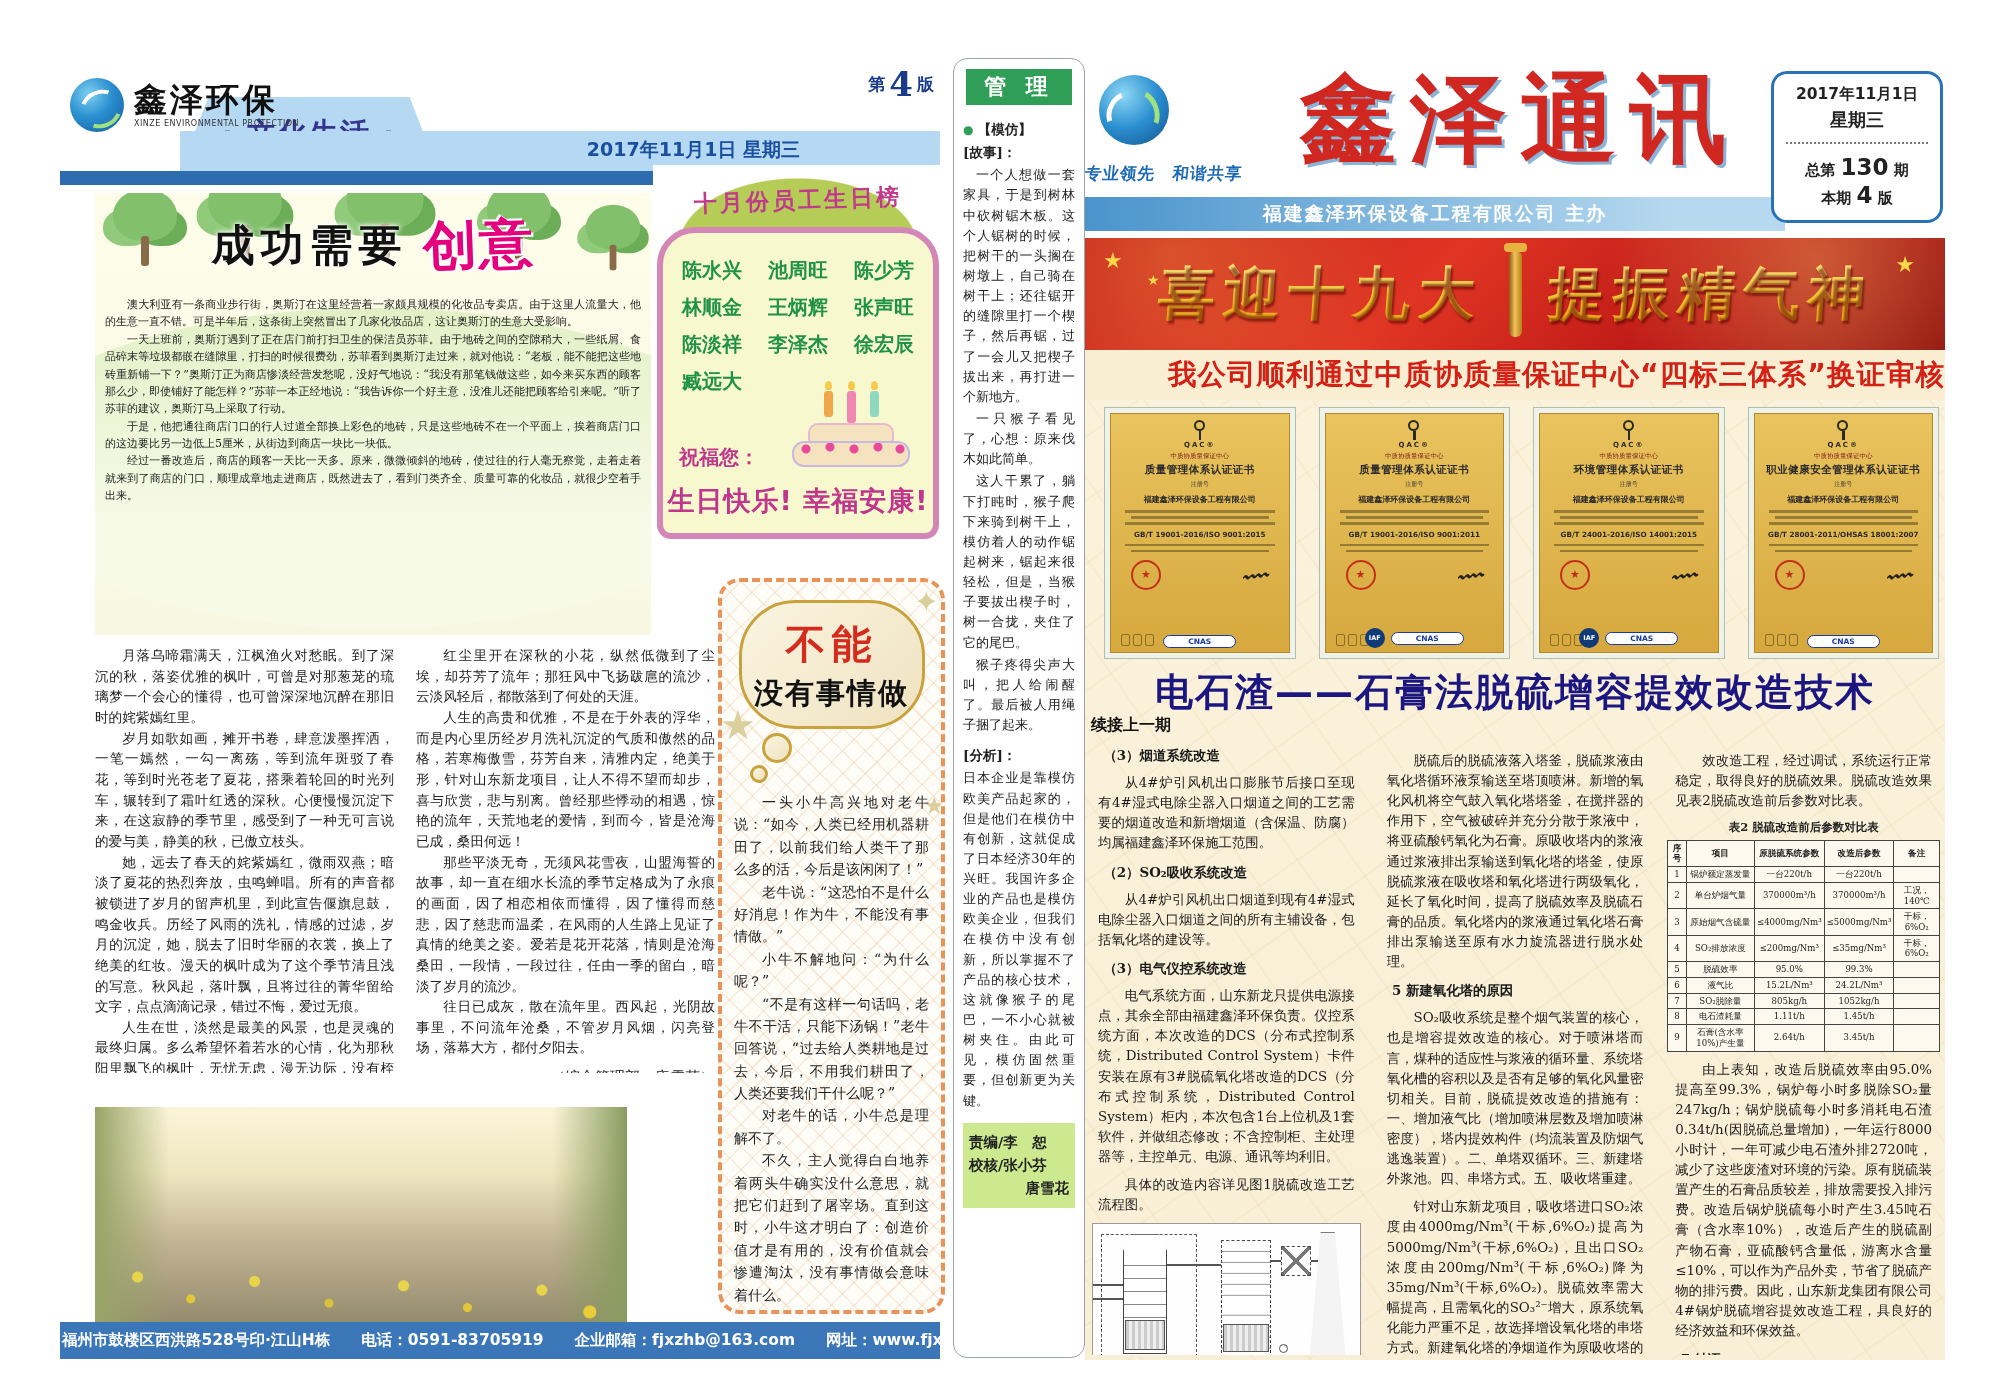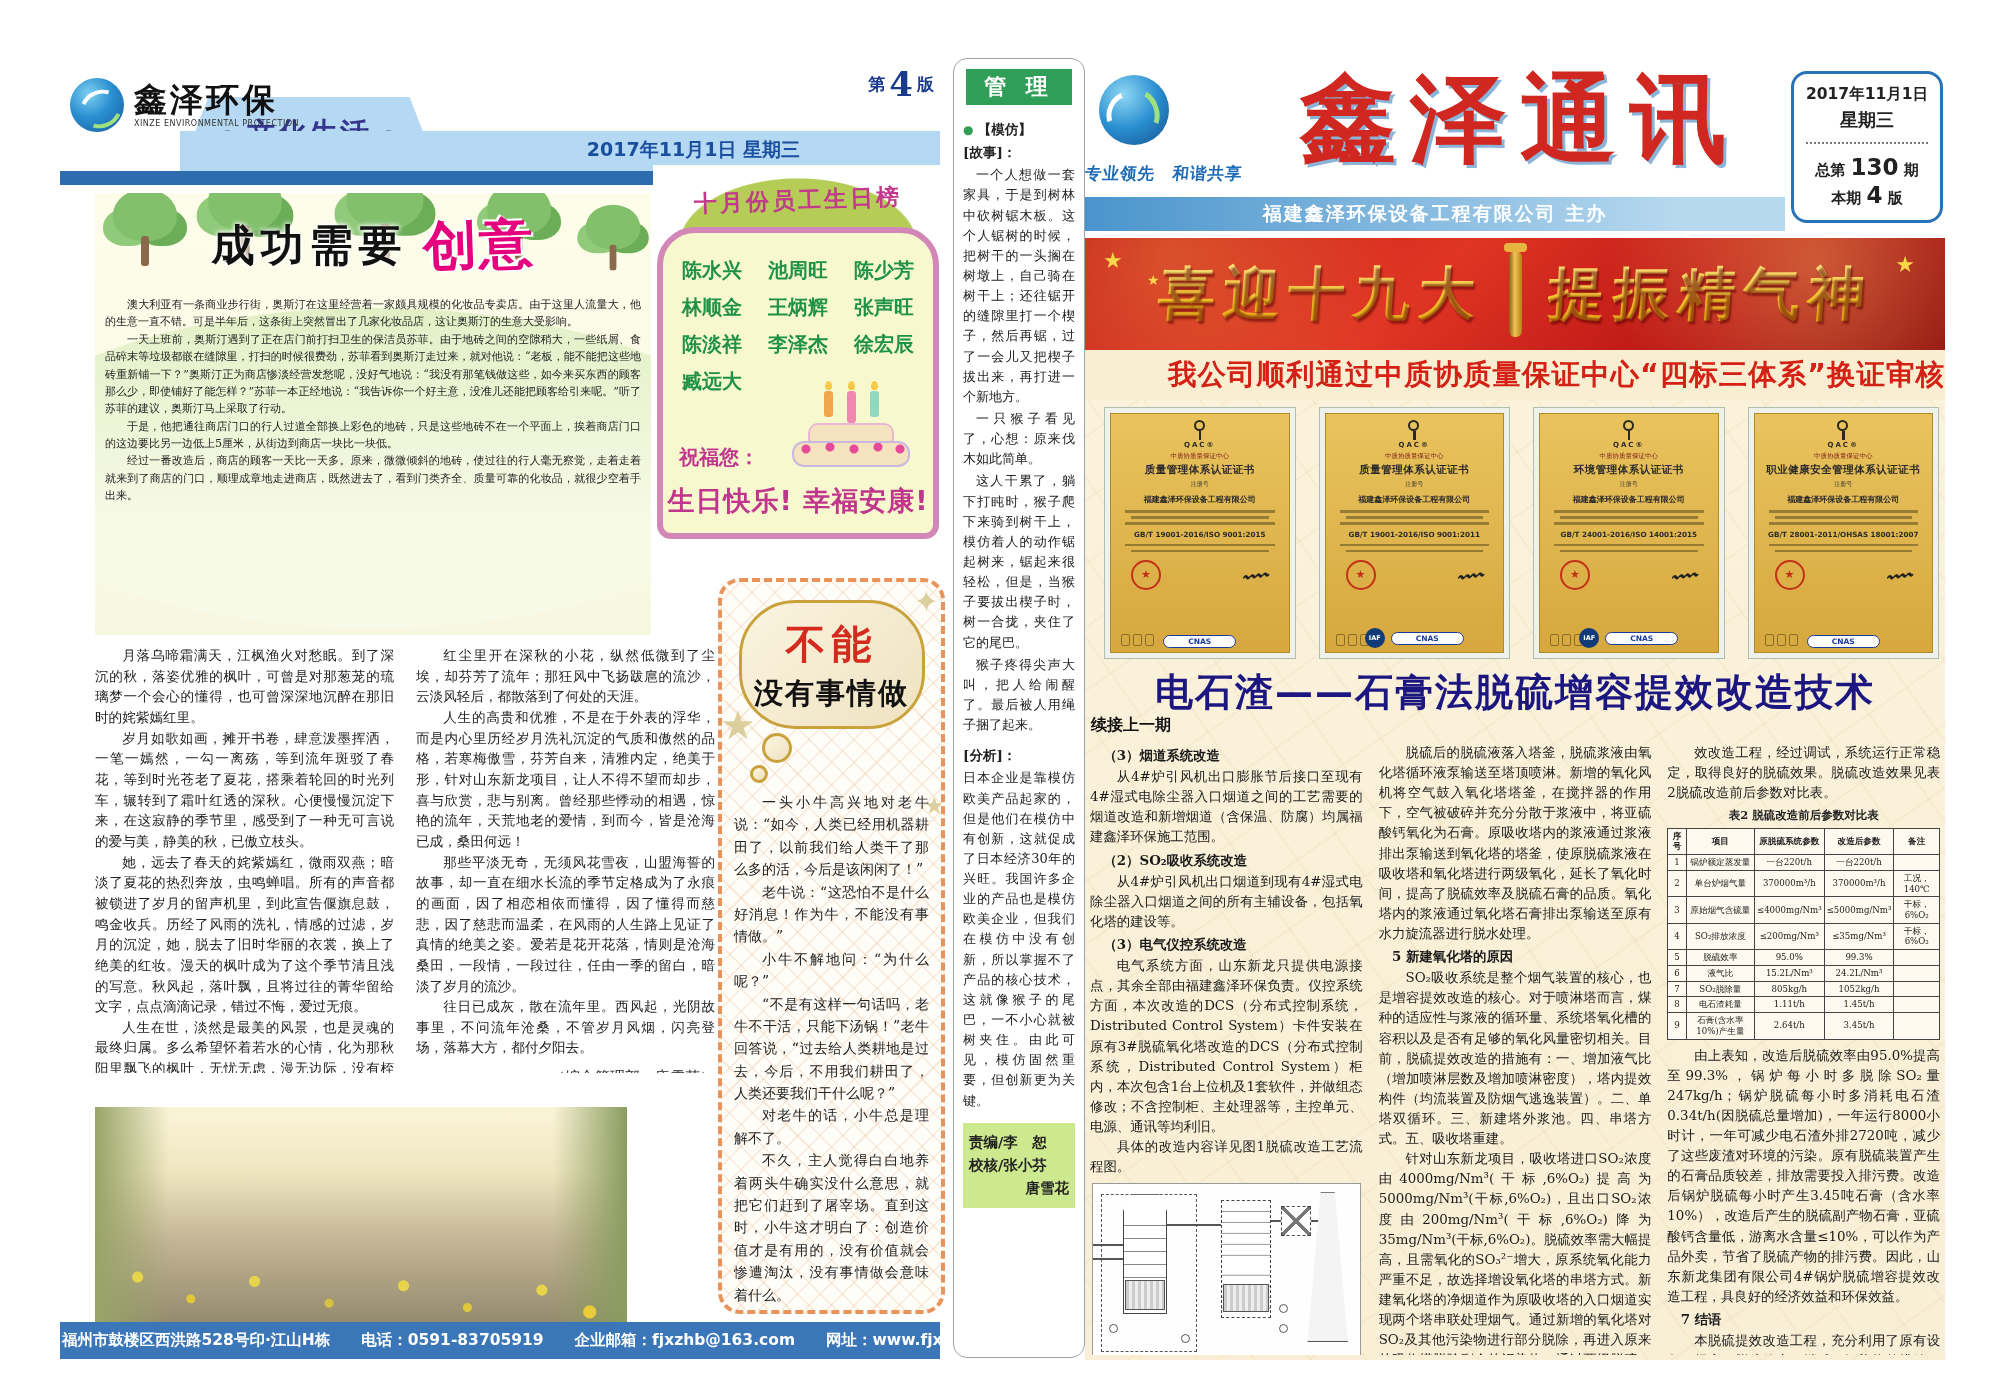--- a/index.html
+++ b/index.html
@@ -130,21 +130,21 @@
   .rp-logo::after{content:"";position:absolute;right:10px;top:14px;width:26px;height:36px;border-radius:50%;
     border:5px solid transparent;border-right-color:#9fe07f;transform:rotate(-20deg);}
   .rp-slogan{position:absolute;left:0px;top:108px;width:220px;font-size:16.5px;font-weight:900;color:#1d6ab5;
     letter-spacing:1px;transform:skewX(-6deg);}
   .rp-title{position:absolute;left:185px;top:4px;width:500px;text-align:center;
     font-family:"DejaVu Serif","Liberation Serif",serif;font-weight:900;font-size:96px;color:#d02820;
     letter-spacing:14px;text-shadow:3px 3px 0 #8ab4d8;line-height:1.25;}
   .rp-organizer{position:absolute;left:0;bottom:4px;width:700px;height:34px;
     background:linear-gradient(90deg,#4a94cc,#b7d9ef 85%);display:flex;align-items:center;justify-content:center;}
   .rp-organizer span{color:#fff;font-weight:bold;font-size:19px;letter-spacing:2px;}
-  .rp-infobox{position:absolute;right:2px;top:16px;width:152px;height:152px;border:3px solid #2a72b8;border-radius:16px;
+  .rp-infobox{position:absolute;right:2px;top:16px;width:172px;height:152px;border:3px solid #2a72b8;border-radius:16px;
     background:#fff;padding:10px 6px 6px;text-align:center;color:#222;}
   .rp-infobox .d1{font-size:15.5px;font-weight:bold;}
   .rp-infobox .d2{font-size:18px;font-weight:bold;margin-top:3px;}
   .rp-infobox .dots{border-top:2.5px dotted #777;margin:10px 6px;}
   .rp-infobox .iss{font-size:15px;font-weight:bold;margin-top:2px;}
   .rp-infobox .iss .big{font-size:23px;}
   .rp-banner{position:absolute;left:0;top:183px;width:860px;height:112px;overflow:hidden;
     background:
       radial-gradient(circle at 85% 20%,rgba(255,220,120,.35),transparent 28%),
       radial-gradient(circle at 10% 15%,rgba(255,200,80,.28),transparent 30%),
@@ -190,21 +190,21 @@
     display:inline-flex;align-items:center;justify-content:center;}
   .iaf:empty{display:none;}
   .cert-holes{position:absolute;bottom:6px;left:10px;display:flex;gap:3px;}
   .cert-holes i{width:9px;height:12px;border:1px solid rgba(60,50,20,.5);border-radius:2px;}
 
   .rp-arttitle{position:absolute;left:0;top:612px;width:860px;text-align:center;z-index:1;
     font-weight:900;font-size:38px;color:#1c1680;letter-spacing:2px;}
   .rp-continued{position:absolute;left:6px;top:660px;z-index:1;font-weight:900;font-size:16px;color:#111;}
   .rp-cols{position:absolute;left:5px;top:688px;width:850px;height:612px;display:flex;gap:16px;z-index:1;}
   .rp-col{flex:1;overflow:hidden;font-size:13.4px;line-height:1.5;color:#1a1a1a;text-align:justify;}
-  .rp-col p{margin:0;text-indent:2em;}
+  .rp-col p{margin:8px;text-indent:2em;}
   .rp-col .h{font-weight:900;text-indent:1em;margin:2px 0;}
   .figure{margin:6px 2px;border:1px solid #999;background:#fefefe;height:196px;position:relative;overflow:hidden;}
   .fig-dash{position:absolute;left:8px;top:10px;width:96px;height:158px;border:1.5px dashed #555;}
   .tower1{position:absolute;left:30px;top:10px;width:44px;height:120px;background:#fff;border:1.5px solid #444;
     clip-path:polygon(18% 0,82% 0,100% 14%,100% 100%,0 100%,0 14%);
     background-image:repeating-linear-gradient(180deg,transparent 0 12px,#888 12px 13px);background-size:100% 60%;background-repeat:no-repeat;background-position:0 18px;}
   .tower1b{position:absolute;left:32px;top:96px;width:40px;height:30px;background:repeating-linear-gradient(90deg,#ccc 0 3px,#eee 3px 6px);border:1px solid #555;}
   .tower2{position:absolute;left:128px;top:16px;width:50px;height:118px;border:1.5px dashed #444;background:#fff;
     background-image:repeating-linear-gradient(180deg,transparent 0 10px,#999 10px 11px);background-size:100% 55%;}
   .tower2b{position:absolute;left:130px;top:100px;width:46px;height:28px;background:repeating-linear-gradient(90deg,#ccc 0 3px,#eee 3px 6px);border:1px solid #555;}

